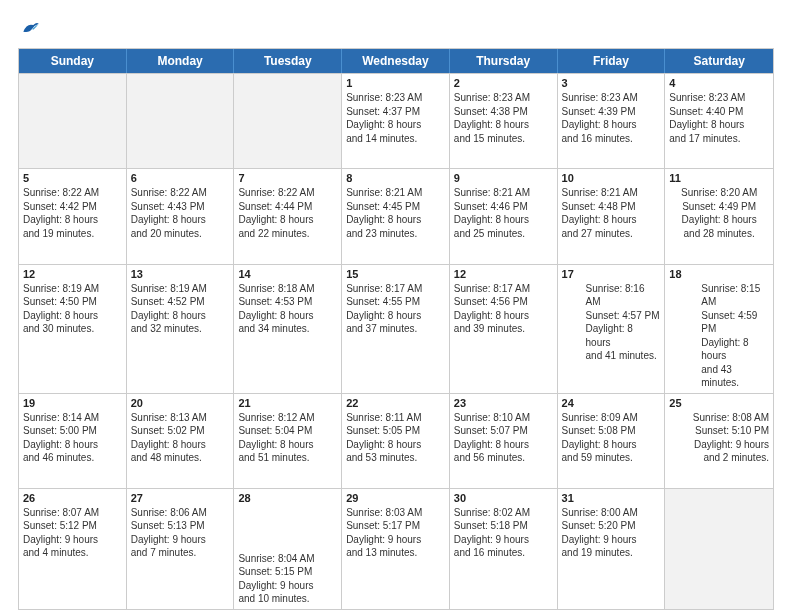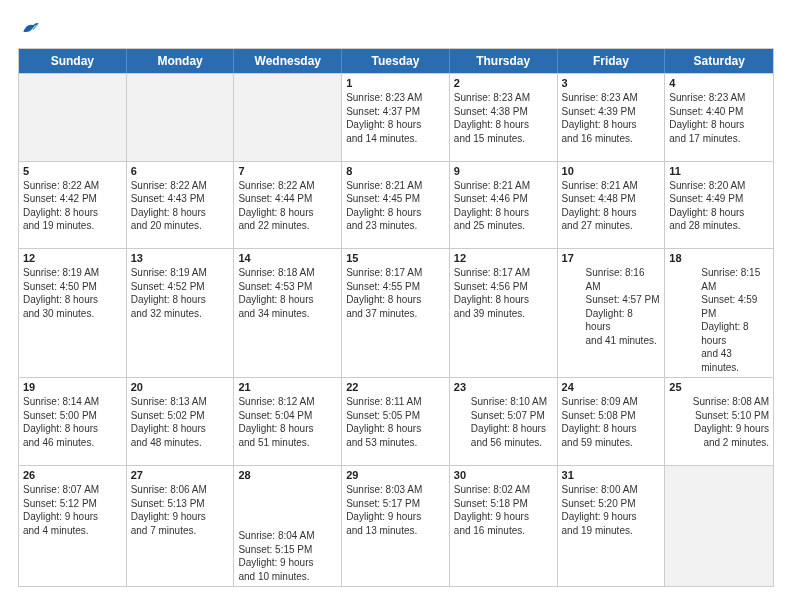--- a/index.html
+++ b/index.html
@@ -6,21 +6,21 @@
     body {
       font-family: Arial, sans-serif;
       background: #fff;
       width: 792px;
       height: 612px;
       overflow: hidden;
     }
     .page {
       width: 792px;
       height: 612px;
-      padding: 18px 18px 25px 18px;
+      padding: 18px 18px 2px 18px;
       display: flex;
       flex-direction: column;
     }
     .header {
       display: flex;
       justify-content: space-between;
       align-items: flex-start;
       margin-bottom: 10px;
     }
     .logo {
@@ -128,22 +128,22 @@
     <div class="title-block">
       <div class="month-title"></div>
       <div class="subtitle"></div>
     </div>
   </div>
 
   <div class="calendar">
     <div class="cal-header">
     <div class="cal-header-cell">Sunday</div>
         <div class="cal-header-cell">Monday</div>
+        <div class="cal-header-cell">Tuesday</div>
         <div class="cal-header-cell">Wednesday</div>
-        <div class="cal-header-cell">Tuesday</div>
         <div class="cal-header-cell">Thursday</div>
         <div class="cal-header-cell">Friday</div>
         <div class="cal-header-cell">Saturday</div>
       </div>
     <div class="cal-body">
     <div class="cal-row">
           <div class="cal-cell empty shaded"></div>
           <div class="cal-cell empty shaded"></div>
           <div class="cal-cell empty shaded"></div>
           <div class="cal-cell">
@@ -213,21 +213,21 @@
           </div>
           <div class="cal-cell">
             <div class="day-num">10</div>
             <div class="cell-text" style="white-space: pre-line;">Sunrise: 8:21 AM
 Sunset: 4:48 PM
 Daylight: 8 hours
 and 27 minutes.</div>
           </div>
           <div class="cal-cell">
             <div class="day-num">11</div>
-            <div class="cell-text" style="white-space: pre-line;">Sunrise: 8:20 AM
+            <div class="cell-text" style="white-space: pre-line; text-align: center;">Sunrise: 8:20 AM
 Sunset: 4:49 PM
 Daylight: 8 hours
 and 28 minutes.</div>
           </div>
         </div>
         <div class="cal-row">
           <div class="cal-cell">
             <div class="day-num">12</div>
             <div class="cell-text" style="white-space: pre-line;">Sunrise: 8:19 AM
 Sunset: 4:50 PM
@@ -301,21 +301,21 @@
           </div>
           <div class="cal-cell">
             <div class="day-num">22</div>
             <div class="cell-text" style="white-space: pre-line;">Sunrise: 8:11 AM
 Sunset: 5:05 PM
 Daylight: 8 hours
 and 53 minutes.</div>
           </div>
           <div class="cal-cell">
             <div class="day-num">23</div>
-            <div class="cell-text" style="white-space: pre-line; margin-left: 17px;">Sunrise: 8:10 AM
+            <div class="cell-text" style="white-space: pre-line;">Sunrise: 8:10 AM
 Sunset: 5:07 PM
 Daylight: 8 hours
 and 56 minutes.</div>
           </div>
           <div class="cal-cell">
             <div class="day-num">24</div>
             <div class="cell-text" style="white-space: pre-line;">Sunrise: 8:09 AM
 Sunset: 5:08 PM
 Daylight: 8 hours
 and 59 minutes.</div>

